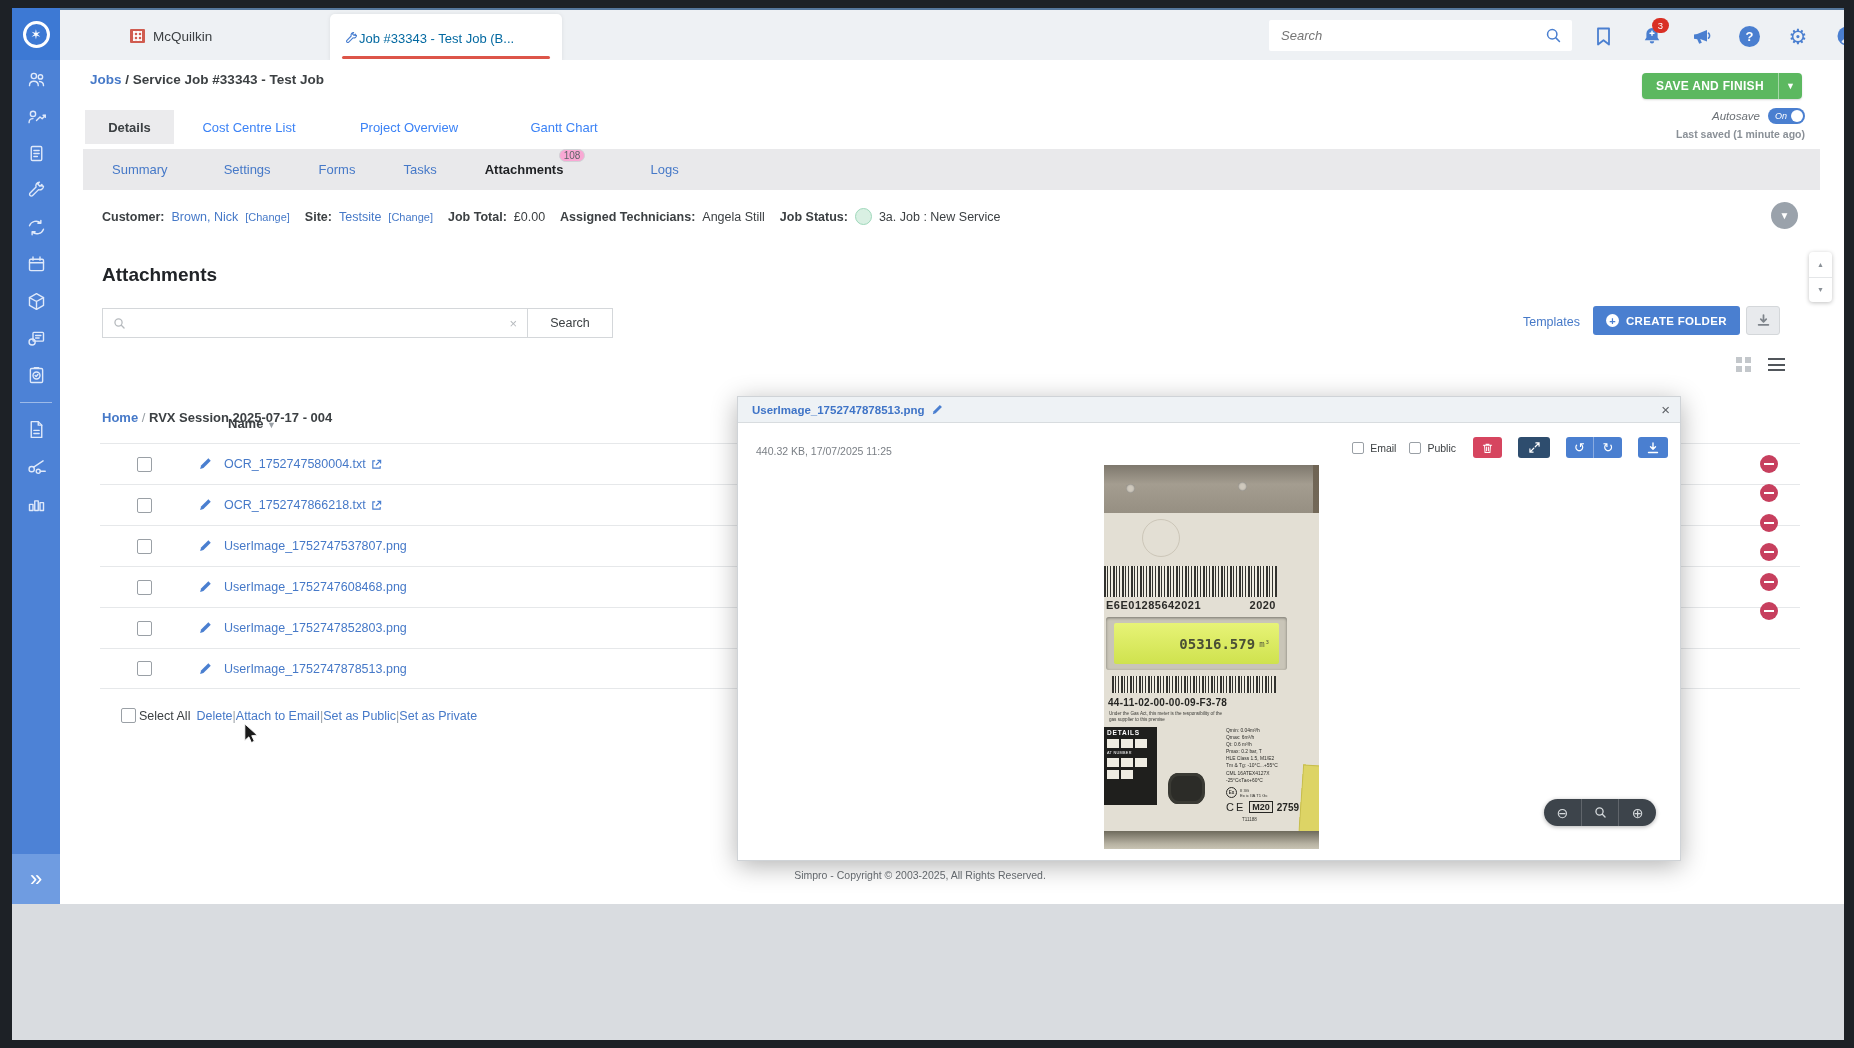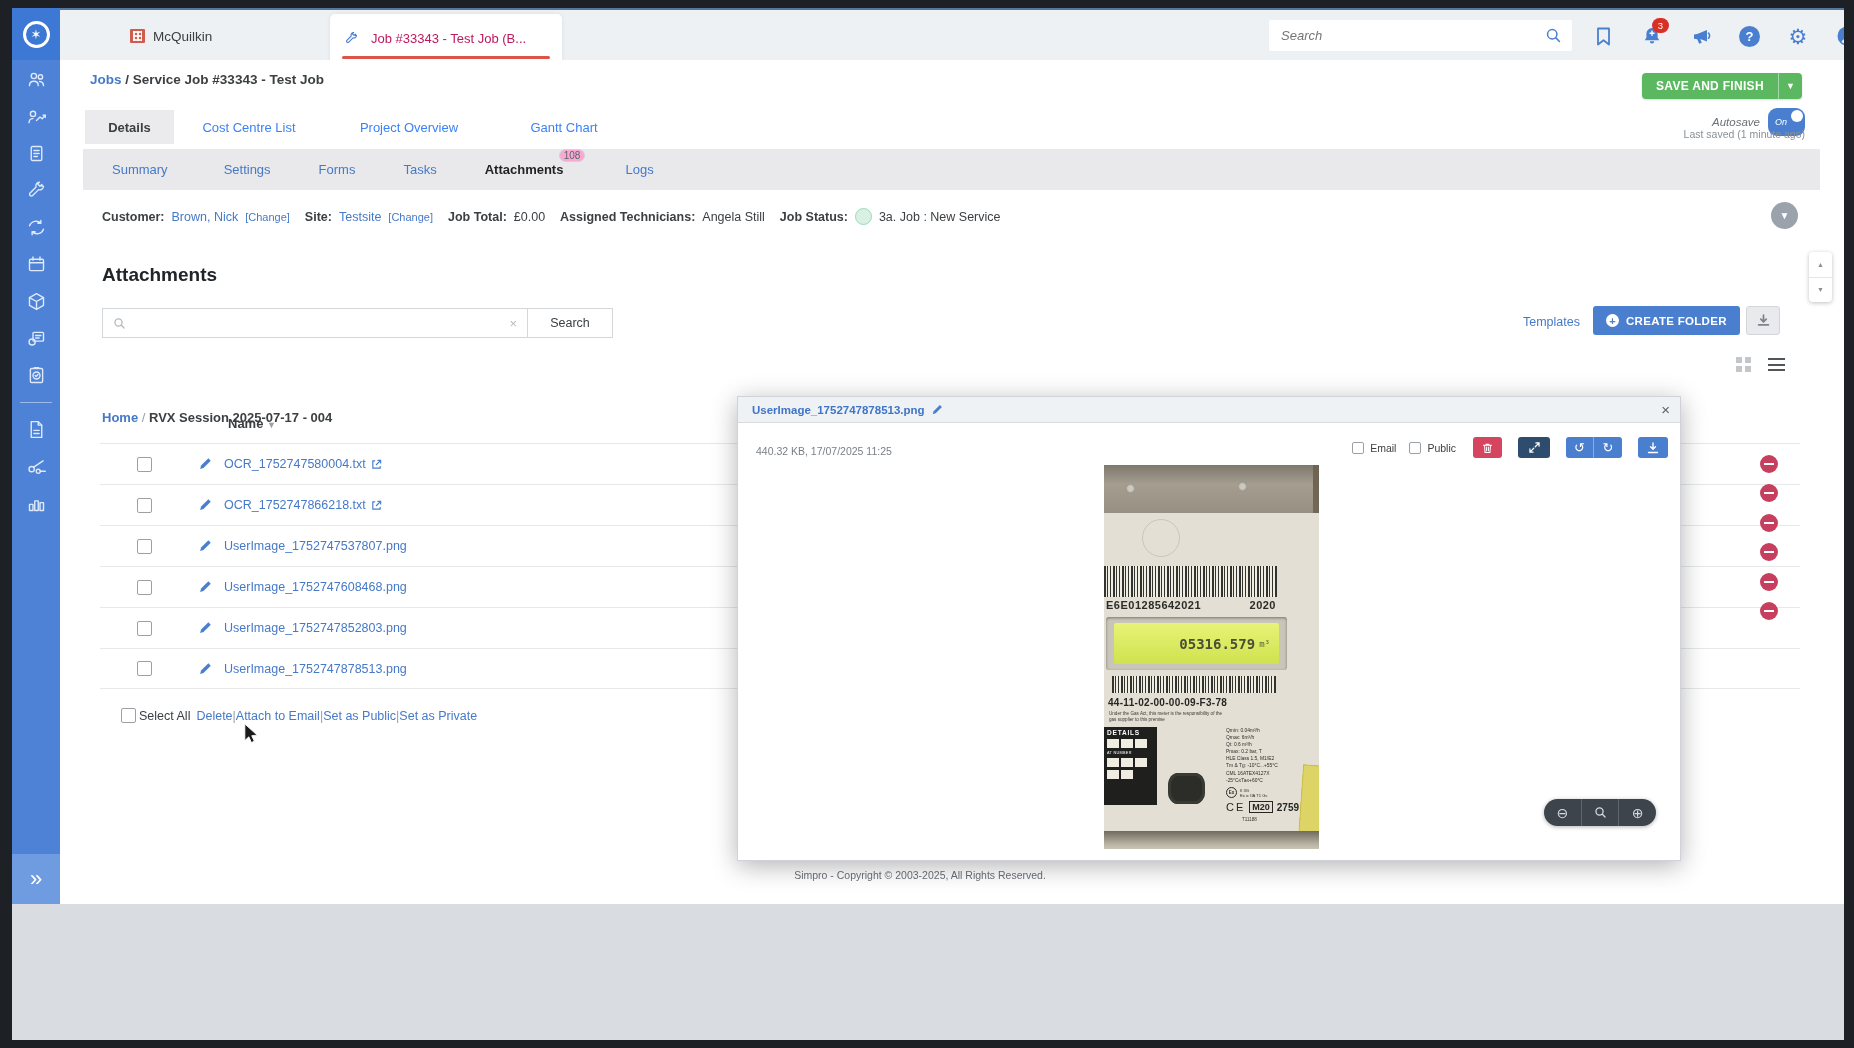--- a/index.html
+++ b/index.html
@@ -9,21 +9,21 @@
 
   
   .topbar{position:absolute;left:48px;top:0;width:1784px;height:52px;background:#eef1f4;border-top:2px solid #55779c;}
   .logo{position:absolute;left:0;top:0;width:48px;height:52px;background:#3d79d4;display:flex;align-items:center;justify-content:center;}
   .logo-ring{width:27px;height:27px;border:3px solid #fff;border-radius:50%;display:flex;align-items:center;justify-content:center;color:#fff;font-size:13px;line-height:1;}
   .brand{position:absolute;left:70px;top:0;height:52px;display:flex;align-items:center;gap:8px;color:#3c4043;font-size:13.5px;}
   .bldg{width:15px;height:14px;background:#d05c50;border-radius:1px;position:relative;}
   .bldg::after{content:"";position:absolute;inset:2px 3px;background:
      repeating-linear-gradient(0deg,rgba(255,255,255,.85) 0 2px,transparent 2px 4px),
      repeating-linear-gradient(90deg,rgba(255,255,255,.85) 0 2px,transparent 2px 4px);}
-  .toptab{position:absolute;left:270px;top:4px;width:232px;height:48px;background:#fff;border-radius:5px 5px 0 0;box-shadow:0 0 4px rgba(0,0,0,.08);display:flex;align-items:center;gap:12px;padding:0 14px;color:#be185d;font-size:13px;}
+  .toptab{position:absolute;left:270px;top:4px;width:232px;height:48px;background:#fff;border-radius:5px 5px 0 0;box-shadow:0 0 4px rgba(0,0,0,.08);display:flex;align-items:center;gap:0;padding:0 14px;color:#0369a1;font-size:13px;}
   .toptab::after{content:"";position:absolute;left:12px;right:12px;bottom:3px;height:3px;background:#dd5549;border-radius:2px;}
   .searchbox{position:absolute;left:1209px;top:10px;width:303px;height:31px;background:#fff;border-radius:2px;display:flex;align-items:center;padding:0 10px;}
   .searchbox input{border:none;outline:none;flex:1;font-style:italic;font-size:13px;color:#5f6368;font-family:"Liberation Sans",sans-serif;background:transparent;}
   .topicons{position:absolute;left:1532px;top:0;height:52px;display:flex;align-items:center;gap:27px;}
   .topicon{position:relative;width:22px;height:22px;display:flex;align-items:center;justify-content:center;cursor:pointer;}
   .badge{position:absolute;top:-7px;left:11px;min-width:17px;height:15px;background:#d93025;color:#fff;border-radius:8px;font-size:9.5px;display:flex;align-items:center;justify-content:center;padding:0 4px;}
   .circle-icon{width:21px;height:21px;border-radius:50%;background:#4a7fd0;color:#fff;font-size:13px;font-weight:bold;display:flex;align-items:center;justify-content:center;}
   .gear-glyph{color:#4a7fd0;font-size:21px;line-height:1;}
 
   
@@ -32,23 +32,23 @@
   .side-expand{position:absolute;left:0;top:846px;width:48px;height:50px;background:#6f9ce1;color:#fff;font-size:22px;display:flex;align-items:center;justify-content:center;}
 
   
   .content{position:absolute;left:48px;top:52px;width:1784px;height:844px;background:#ffffff;}
   .crumb{position:absolute;left:30px;top:12px;font-size:13.5px;color:#3c4043;font-weight:bold;}
   .crumb a{color:#4679c8;text-decoration:none;}
   .savebtn{position:absolute;left:1582px;top:13px;height:26px;display:flex;border-radius:4px;overflow:hidden;box-shadow:0 1px 2px rgba(0,0,0,.15);}
   .savebtn .main{background:#5cb860;color:#fff;font-size:12px;font-weight:bold;display:flex;align-items:center;padding:0 14px;letter-spacing:.3px;}
   .savebtn .arrow{background:#5cb860;border-left:1px solid rgba(255,255,255,.45);color:#fff;width:24px;display:flex;align-items:center;justify-content:center;font-size:9px;}
   .autosave{position:absolute;left:1540px;top:48px;width:205px;display:flex;align-items:center;justify-content:flex-end;gap:8px;font-size:11.5px;color:#6b7075;font-style:italic;}
-  .toggle{width:37px;height:28px;background:#4a7fd0;border-radius:9px;position:relative;color:#fff;font-size:9px;font-style:italic;display:flex;align-items:center;padding-left:7px;}
+  .toggle{width:37px;height:16px;background:#4a7fd0;border-radius:9px;position:relative;color:#fff;font-size:9px;font-style:italic;display:flex;align-items:center;padding-left:7px;}
   .toggle::after{content:"";position:absolute;right:2px;top:2px;width:12px;height:12px;border-radius:50%;background:#fff;}
-  .lastsaved{position:absolute;left:1545px;top:68px;width:200px;text-align:right;font-size:10.5px;color:#8a9097;}
+  .lastsaved{position:absolute;left:1545px;top:68px;width:200px;text-align:right;font-size:10.5px;color:#8a9097;font-weight:bold;}
   .tabs{position:absolute;left:25px;top:50px;height:34px;display:flex;align-items:stretch;}
   .tab{display:flex;align-items:center;justify-content:center;font-size:13px;color:#3b82f6;cursor:pointer;}
   .tab.active{background:#ebebed;color:#3c4043;font-weight:bold;width:89px;}
   .subtabs{position:absolute;left:23px;top:89px;width:1737px;height:41px;background:#e9e9eb;display:flex;align-items:center;}
   .subtab{font-size:13px;color:#4679c8;cursor:pointer;position:relative;}
   .subtab.active{color:#1f2124;font-weight:bold;}
   .count-badge{position:absolute;top:-13px;right:-22px;font-size:10px;color:#5f6368;font-weight:normal;border:1px solid #d0d3d6;border-radius:8px;padding:0 4px;background:#f9a8d4;}
   .inforow{position:absolute;left:42px;top:148px;display:flex;align-items:center;gap:7px;font-size:12.5px;color:#3c4043;white-space:nowrap;}
   .inforow .lbl{font-weight:bold;}
   .inforow a{color:#4679c8;text-decoration:none;}
@@ -310,21 +310,21 @@
 
     <div class="subtabs">
       <div class="subtab" style="margin-left:29px">Summary</div>
       <div class="subtab" style="margin-left:56px">Settings</div>
       <div class="subtab" style="margin-left:48px">Forms</div>
       <div class="subtab" style="margin-left:48px">Tasks</div>
       <div class="subtab active" style="margin-left:48px">
         <span>Attachments</span>
         <span class="count-badge">108</span>
       </div>
-      <div class="subtab" style="margin-left:62px">Logs</div>
+      <div class="subtab" style="margin-left:87px">Logs</div>
     </div>
 
     <div class="inforow">
       <span class="lbl">Customer:</span>
       <a>Brown, Nick</a>
       <span class="chg">[Change]</span>
       <span class="lbl" style="margin-left:8px">Site:</span>
       <a>Testsite</a>
       <span class="chg">[Change]</span>
       <span class="lbl" style="margin-left:8px">Job Total:</span>

